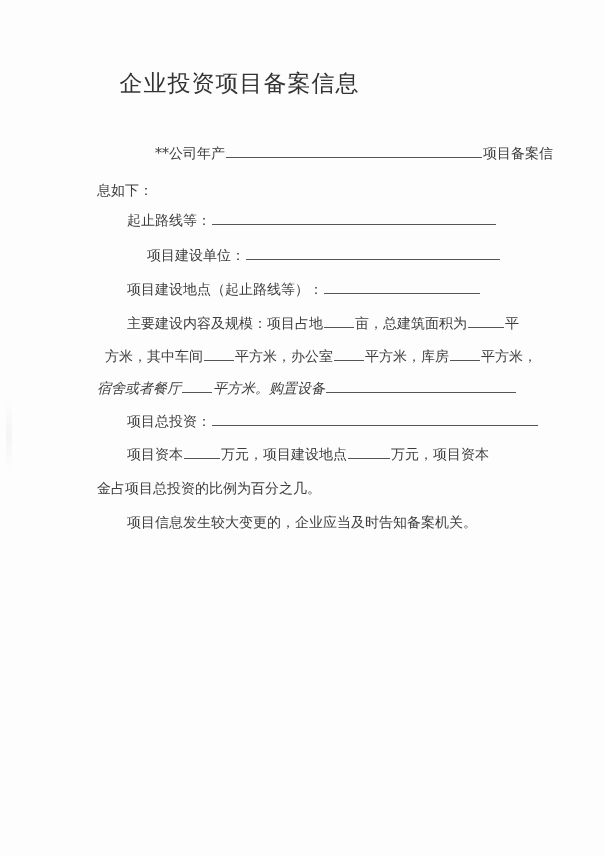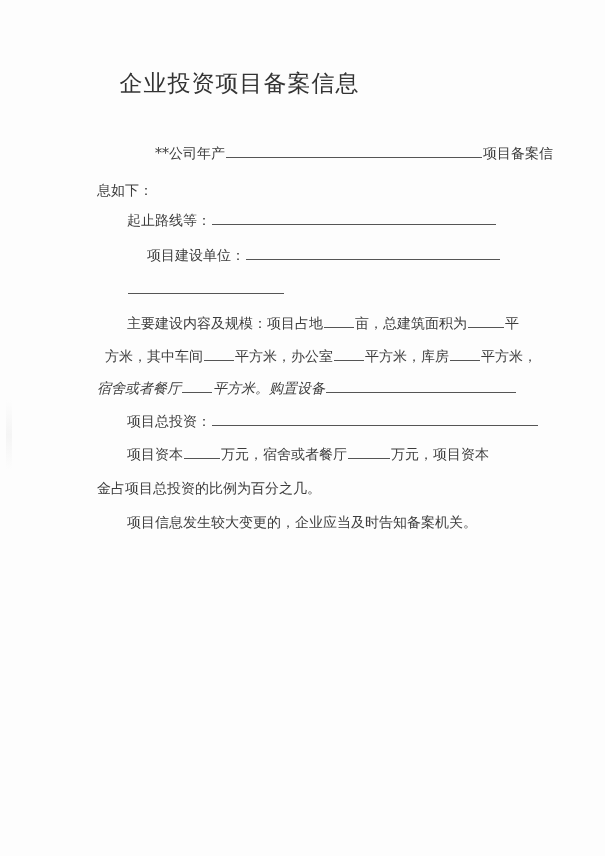--- a/index.html
+++ b/index.html
@@ -37,40 +37,40 @@
 
   <div class="line" style="left:127px; top:210px;">
     <span>起止路线等：</span><span class="blank" style="width:284px;"></span>
   </div>
 
   <div class="line" style="left:127px; top:245px;margin-left:20px;">
     <span>项目建设单位：</span><span class="blank" style="width:254px;"></span>
   </div>
 
   <div class="line" style="left:127px; top:279px;">
-    <span class="blank" style="width:156px;"></span>
+    <span>项目建设地点（起止路线等）：</span><span class="blank" style="width:156px;"></span>
   </div>
 
   <div class="line" style="left:127px; top:313px;">
     <span>主要建设内容及规模：项目占地</span><span class="blank" style="width:30px;"></span><span>亩，总建筑面积为</span><span class="blank" style="width:36px;"></span><span>平</span>
   </div>
 
   <div class="line" style="left:97px; top:346px;margin-left:8px;">
     <span>方米，其中车间</span><span class="blank" style="width:30px;"></span><span>平方米，办公室</span><span class="blank" style="width:30px;"></span><span>平方米，库房</span><span class="blank" style="width:30px;"></span><span>平方米，</span>
   </div>
 
   <div class="line" style="left:97px; top:378px;font-style:italic;">
     <span>宿舍或者餐厅</span><span class="blank" style="width:30px;"></span><span>平方米。购置设备</span><span class="blank" style="width:190px;"></span>
   </div>
 
   <div class="line" style="left:127px; top:411px;">
     <span>项目总投资：</span><span class="blank" style="width:326px;"></span>
   </div>
 
   <div class="line" style="left:127px; top:444px;">
-    <span>项目资本</span><span class="blank" style="width:36px;"></span><span>万元，宿舍或者餐厅</span><span class="blank" style="width:42px;"></span><span>万元，项目资本</span>
+    <span>项目资本</span><span class="blank" style="width:36px;"></span><span>万元，项目建设地点</span><span class="blank" style="width:42px;"></span><span>万元，项目资本</span>
   </div>
   <div class="line" style="left:97px; top:478px;">金占项目总投资的比例为百分之几。</div>
 
   <div class="line" style="left:127px; top:512px;">项目信息发生较大变更的，企业应当及时告知备案机关。</div>
 
   <div class="faint-mark"></div>
 </div>
 
 </body></html>

